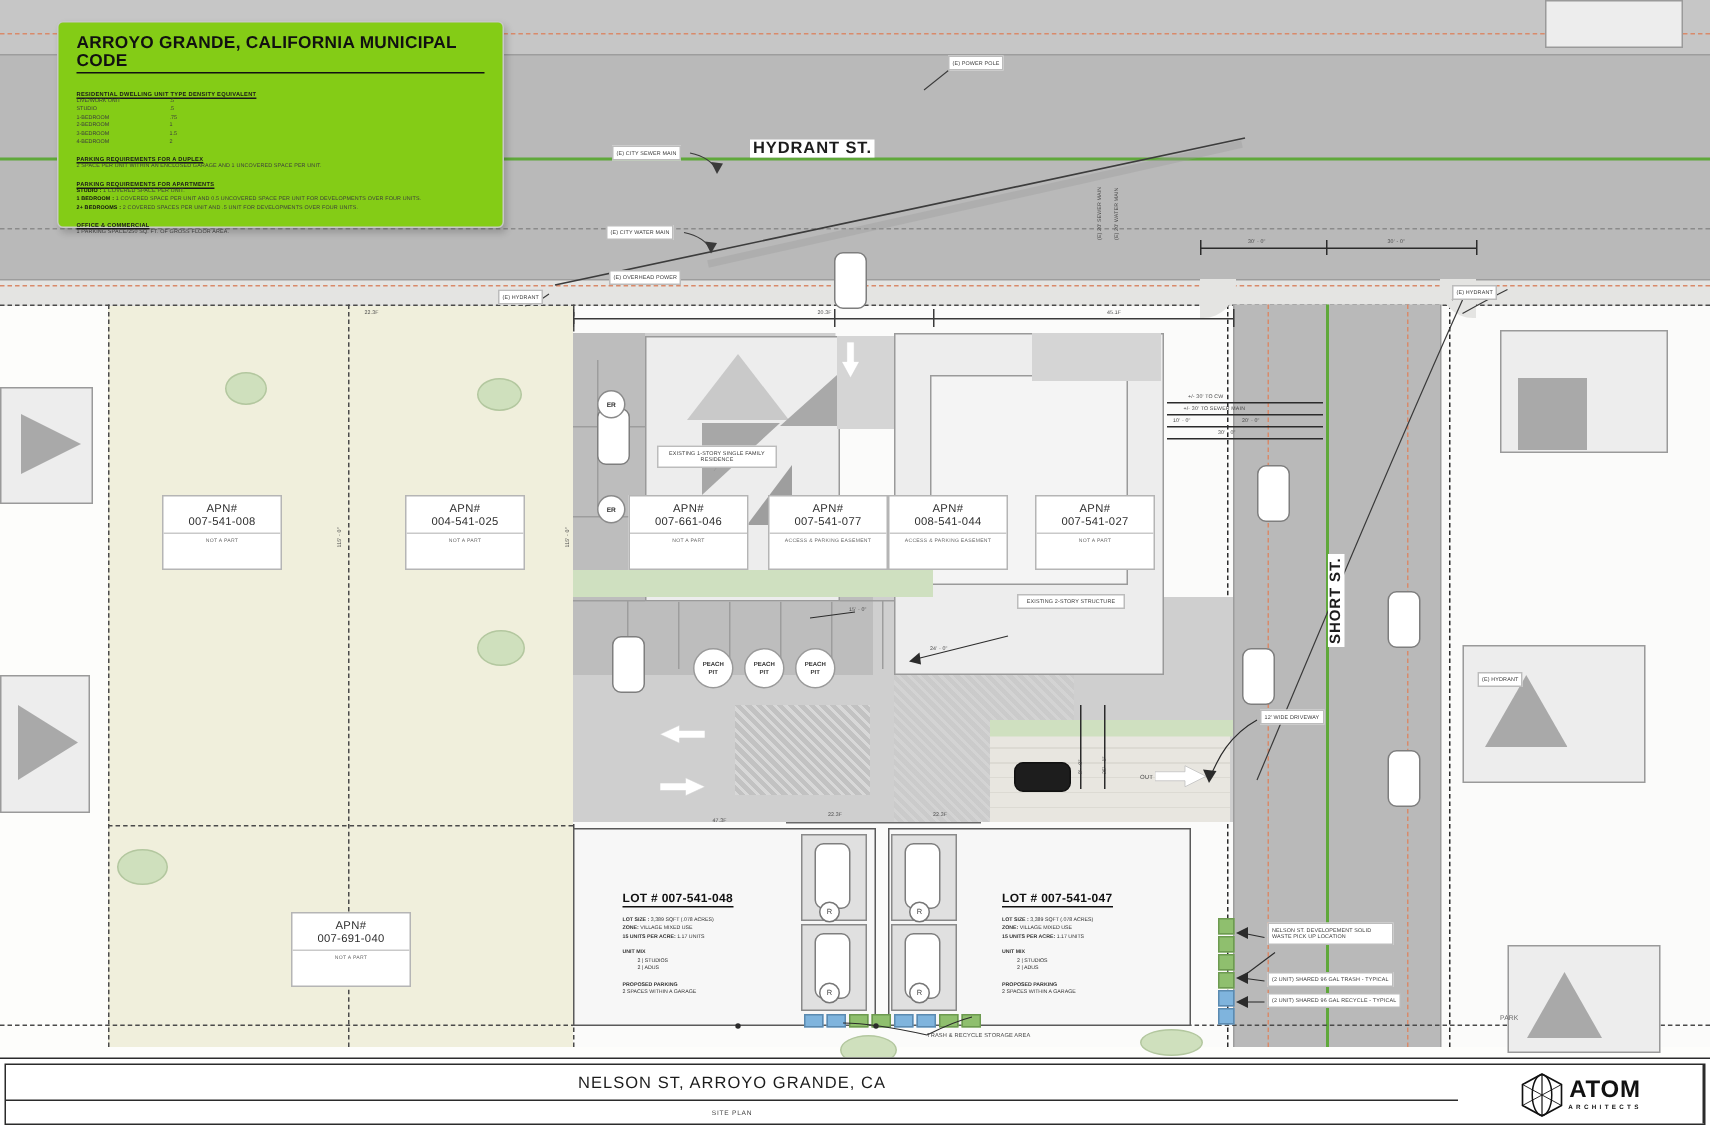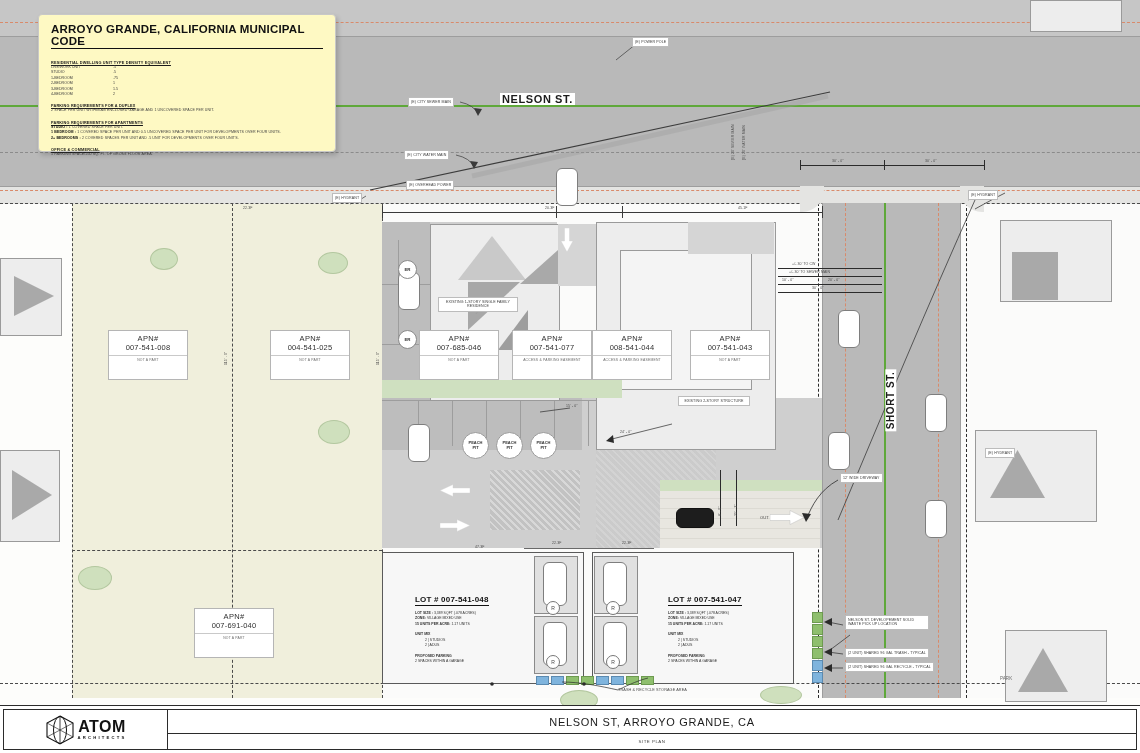--- a/index.html
+++ b/index.html
@@ -61,21 +61,21 @@
   .car{position:absolute;background:#ffffff;border:1px solid #7e7e7e;border-radius:3px;}
   .car.dark{background:#1d1d1d;border-color:#111;}
 
   
   .dim{position:absolute;font-size:3.5px;color:#4a4a4a;letter-spacing:.1px;white-space:nowrap;}
   .dim.vert{transform-origin:0 0;transform:rotate(-90deg);}
   .dimline{position:absolute;height:1px;background:#4a4a4a;}
   .dimline-v{position:absolute;width:1px;background:#4a4a4a;}
 
   
-  #codebox{position:absolute;left:38px;top:14px;width:298px;height:138px;background:#fef9c3;
+  #codebox{position:absolute;left:38px;top:14px;width:298px;height:138px;background:#84cc16;
            border:1px solid #c8c8c8;border-radius:4px;box-shadow:2px 3px 5px rgba(0,0,0,.18);
            padding:8px 12px;box-sizing:border-box;}
   #codebox h1{margin:0 0 7px 0;font-size:11.5px;font-weight:bold;color:#111;
               letter-spacing:.2px;border-bottom:1.5px solid #111;display:inline-block;
               padding-bottom:1px;}
   .cb-sec{margin-top:5px;}
   .cb-head{font-size:3.8px;font-weight:bold;color:#1a1a1a;text-decoration:underline;
            letter-spacing:.2px;}
   .cb-line{font-size:3.6px;color:#3c3c3c;letter-spacing:.1px;line-height:1.5;}
   .cb-line b{color:#111;}
@@ -358,21 +358,21 @@
     <div class="dim vert" style="left:588px;top:360px;">115' - 0"</div>
     <div class="dim vert" style="left:760px;top:360px;">115' - 0"</div>
     <div class="dim vert" style="left:731px;top:160px;">(E) 20' SEWER MAIN</div>
     <div class="dim vert" style="left:742px;top:160px;">(E) 20' WATER MAIN</div>
 
     <div class="dim" style="left:475px;top:545px;">47.3F</div>
     <div class="dim" style="left:552px;top:541px;">22.3F</div>
     <div class="dim" style="left:622px;top:541px;">22.3F</div>
     <div class="dimline" style="left:524px;top:548px;width:130px;background:#6a6a6a;"></div>
 
-    <div class="stname" style="left:500px;top:93px;font-size:11px;">NELSON ST.</div>
+    <div class="stname" style="left:500px;top:93px;font-size:11px;">HYDRANT ST.</div>
     <div class="stname" style="left:860px;top:395px;font-size:10px;transform:rotate(-90deg);transform-origin:center;">
       <span>SHORT ST.</span>
     </div>
 
     <div class="callout" style="left:632px;top:37px;">(E) POWER POLE</div>
     <div class="callout" style="left:408px;top:97px;">(E) CITY SEWER MAIN</div>
     <div class="callout" style="left:404px;top:150px;">(E) CITY WATER MAIN</div>
     <div class="callout" style="left:406px;top:180px;">(E) OVERHEAD POWER</div>
     <div class="callout" style="left:332px;top:193px;">(E) HYDRANT</div>
     <div class="callout" style="left:968px;top:190px;">(E) HYDRANT</div>
@@ -412,36 +412,36 @@
       <div class="t2">007-541-008</div>
       <div class="sub">NOT A PART</div>
     </div>
     <div class="apn" style="left:270px;top:330px;width:78px;height:48px;">
       <div class="t1">APN#</div>
       <div class="t2">004-541-025</div>
       <div class="sub">NOT A PART</div>
     </div>
     <div class="apn" style="left:419px;top:330px;width:78px;height:48px;">
       <div class="t1">APN#</div>
-      <div class="t2">007-685-046</div>
+      <div class="t2">007-661-046</div>
       <div class="sub">NOT A PART</div>
     </div>
     <div class="apn" style="left:512px;top:330px;width:78px;height:48px;">
       <div class="t1">APN#</div>
       <div class="t2">007-541-077</div>
       <div class="sub">ACCESS &amp; PARKING EASEMENT</div>
     </div>
     <div class="apn" style="left:592px;top:330px;width:78px;height:48px;">
       <div class="t1">APN#</div>
       <div class="t2">008-541-044</div>
       <div class="sub">ACCESS &amp; PARKING EASEMENT</div>
     </div>
     <div class="apn" style="left:690px;top:330px;width:78px;height:48px;">
       <div class="t1">APN#</div>
-      <div class="t2">007-541-043</div>
+      <div class="t2">007-541-027</div>
       <div class="sub">NOT A PART</div>
     </div>
     <div class="apn" style="left:194px;top:608px;width:78px;height:48px;">
       <div class="t1">APN#</div>
       <div class="t2">007-691-040</div>
       <div class="sub">NOT A PART</div>
     </div>
 
     <div style="position:absolute;left:415px;top:588px;width:110px;">
       <div style="font-size:8px;font-weight:bold;color:#111;border-bottom:1.4px solid #111;display:inline-block;letter-spacing:.2px;padding-bottom:.5px;">LOT # 007-541-048</div>
@@ -529,43 +529,43 @@
       <div class="cb-sec" style="margin-top:7px;">
         <div class="cb-head">OFFICE &amp; COMMERCIAL</div>
         <div class="cb-line">1 PARKING SPACE/250 SQ. FT. OF GROSS FLOOR AREA.</div>
       </div>
     </div>
 
   </div>
 
   <div id="titleblock">
     <div id="tb-inner">
+
+      <div id="tb-mid">
+        <div class="top">
+          <span id="tb-proj">NELSON ST, ARROYO GRANDE, CA</span>
+        </div>
+        <div class="bot">
+          <span id="tb-sub">SITE PLAN</span>
+        </div>
+      </div>
 
       <div id="tb-logo">
         <div style="display:flex;align-items:center;gap:3px;">
           <svg width="30" height="30" viewBox="0 0 30 30">
             <polygon points="15,1 28,8 28,22 15,29 2,22 2,8" fill="none" stroke="#111" stroke-width="1.1"></polygon>
             <ellipse cx="15" cy="15" rx="6.5" ry="13.5" fill="none" stroke="#111" stroke-width="1"></ellipse>
             <line x1="15" y1="1" x2="15" y2="29" stroke="#111" stroke-width=".8"></line>
             <line x1="2" y1="8" x2="28" y2="22" stroke="#111" stroke-width=".6"></line>
             <line x1="28" y1="8" x2="2" y2="22" stroke="#111" stroke-width=".6"></line>
           </svg>
           <div style="display:flex;flex-direction:column;align-items:center;">
             <div class="logo-word">ATOM</div>
             <div class="logo-sub">ARCHITECTS</div>
           </div>
         </div>
       </div>
 
-      <div id="tb-mid">
-        <div class="top">
-          <span id="tb-proj">NELSON ST, ARROYO GRANDE, CA</span>
-        </div>
-        <div class="bot">
-          <span id="tb-sub">SITE PLAN</span>
-        </div>
-      </div>
-
 
     </div>
   </div>
 
 </div>
 
 </body></html>

